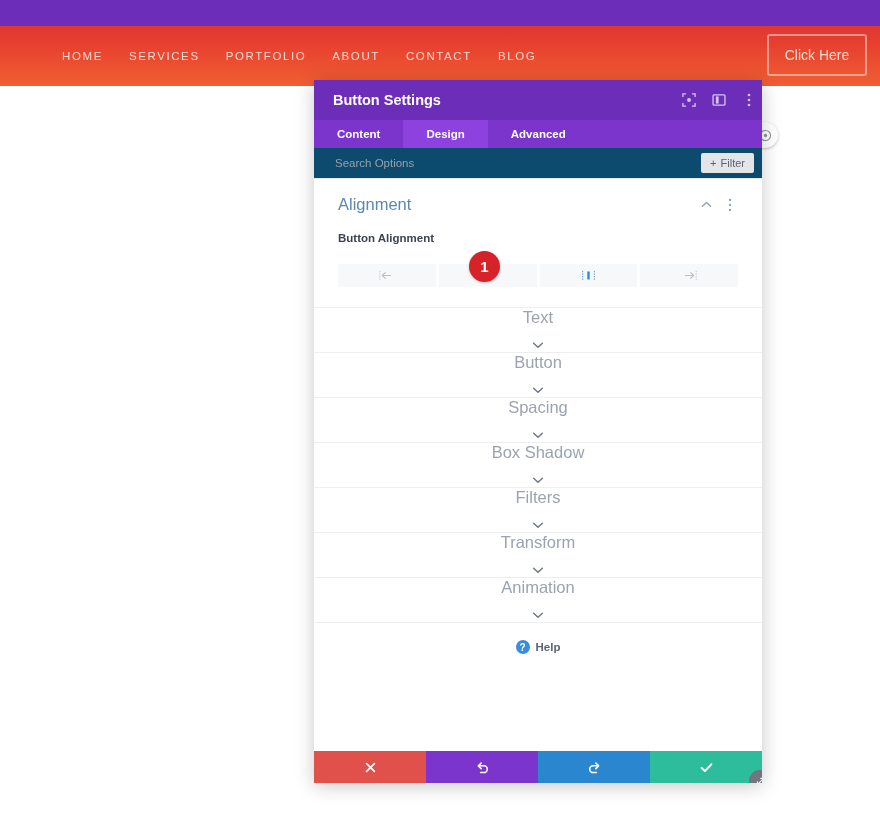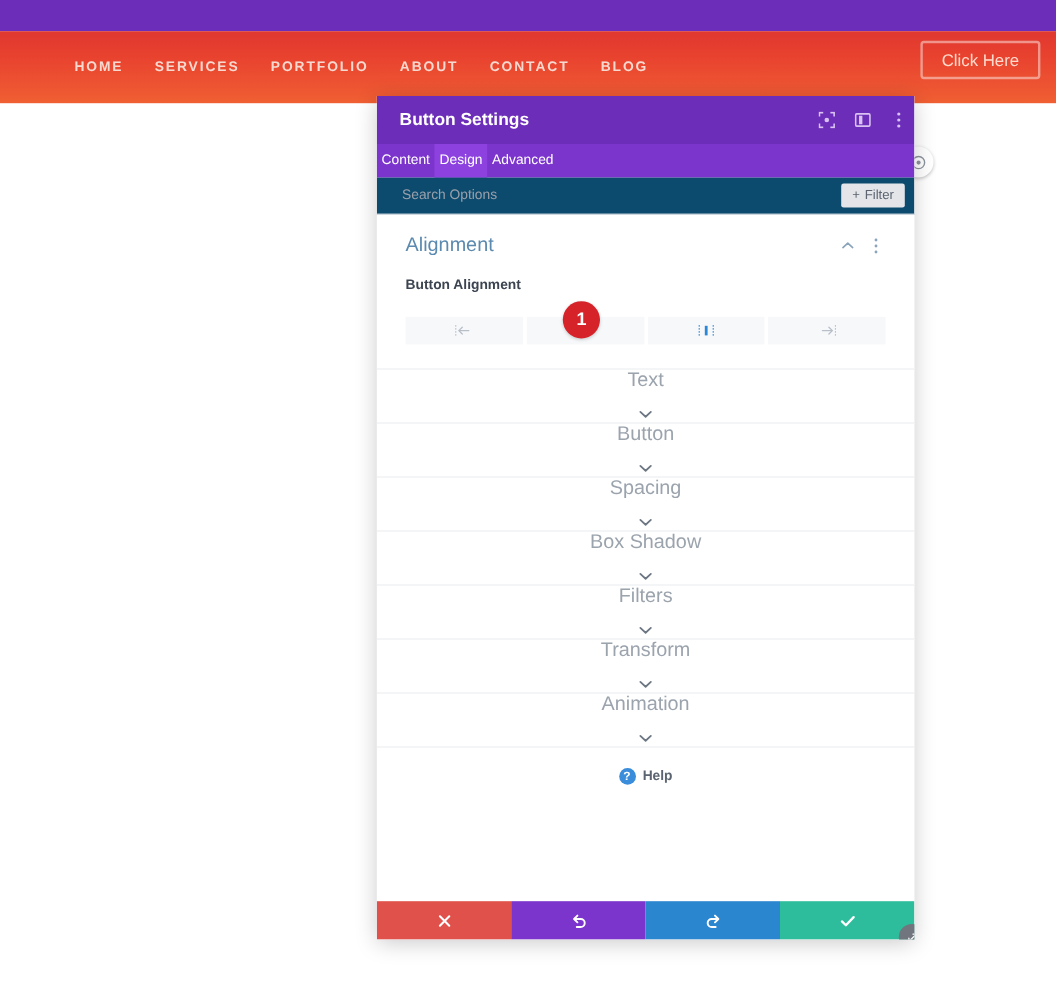--- a/index.html
+++ b/index.html
@@ -37,31 +37,31 @@
   }
   .nav {
     display: flex;
     align-items: center;
     gap: 26px;
     margin-left: 62px;
   }
   .nav-link {
     color: #f7d9d0;
     font-size: 11.5px;
-    font-weight: bold;
+    font-weight: normal;
     letter-spacing: 1.6px;
     text-decoration: none;
     white-space: nowrap;
   }
   .cta-button {
     position: absolute;
     right: 13px;
     top: 8px;
     width: 100px;
-    height: 32px;
+    height: 42px;
     border: 2px solid rgba(255,255,255,0.45);
     border-radius: 3px;
     color: #ffdacc;
     font-size: 14px;
     display: flex;
     align-items: center;
     justify-content: center;
     box-sizing: border-box;
     background: transparent;
   }
@@ -128,24 +128,24 @@
   .modal-tabs {
     height: 28px;
     background: #7b34cc;
     display: flex;
     align-items: stretch;
     flex: 0 0 auto;
   }
   .tab {
     display: flex;
     align-items: center;
-    padding: 0 4px;
+    padding: 0 23px;
     color: #ffffff;
     font-size: 11.5px;
-    font-weight: normal;
+    font-weight: bold;
   }
   .tab.active { background: #8d42e0; }
 
   .search-row {
     height: 30px;
     background: #0c4a6e;
     border-bottom: 1px solid #e6e8ec;
     display: flex;
     align-items: center;
     padding-left: 19px;

